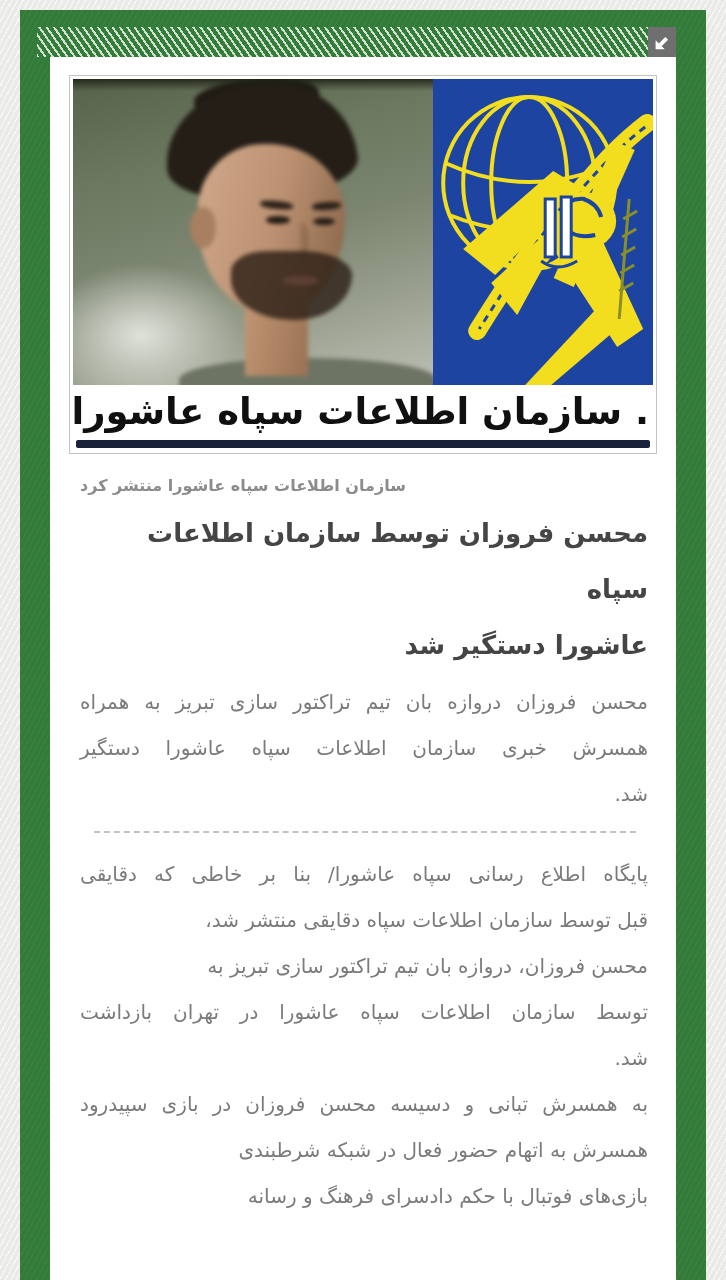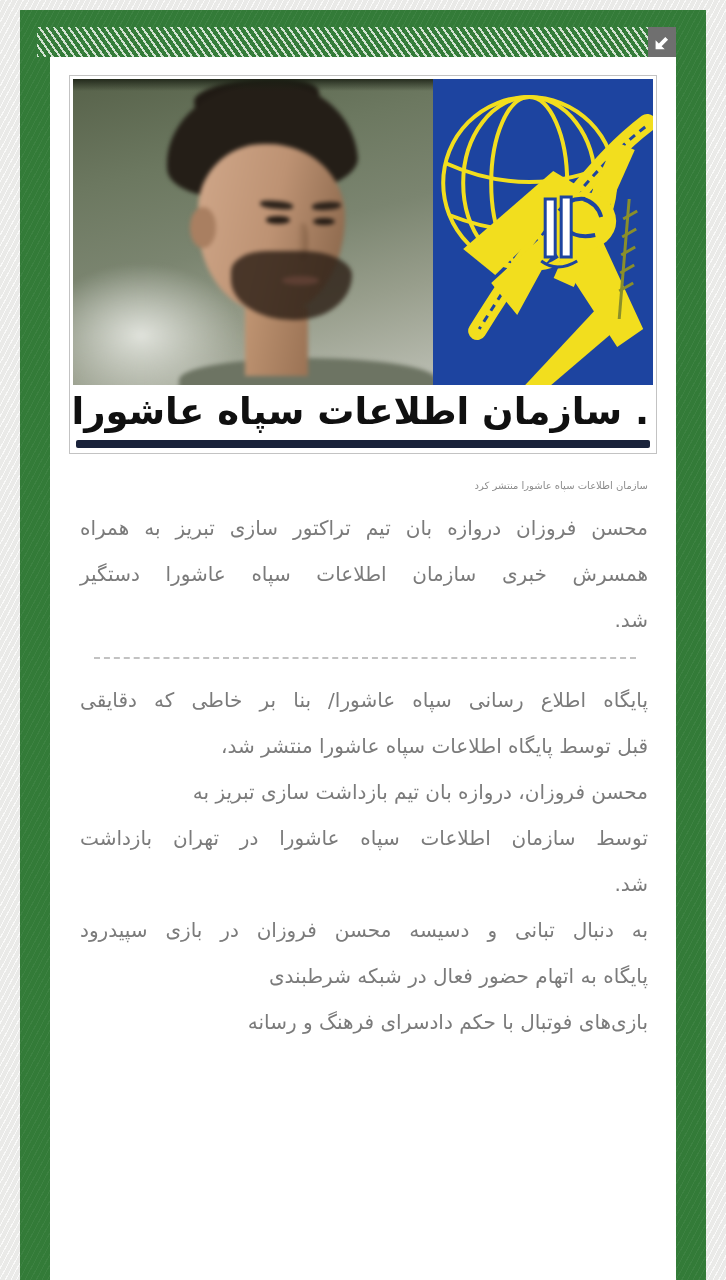--- a/index.html
+++ b/index.html
@@ -90,22 +90,23 @@
     direction:rtl;white-space:nowrap;
     font-weight:bold;font-size:37px;line-height:53px;color:#101010;
     padding:0 4px;letter-spacing:0;
   }
   .banner-bar{height:12px;background:#fff;position:relative;}
   .banner-bar::after{content:"";position:absolute;left:3px;right:3px;top:2px;height:8px;
     background:#19223a;border-radius:2px;}
   
   .article{direction:rtl;padding:0 28px 0 30px;}
   .kicker{
-    margin:20px 0 0 0;color:#8c8c8c;font-size:10px;line-height:23px;
-    text-align:right;
+    margin:20px 0 0 0;color:#8c8c8c;font-size:16px;line-height:23px;
+    text-align:left;
+    font-weight:bold;
   }
   .headline{margin-top:8px;color:#454545;font-weight:bold;
     font-size:26px;line-height:56px;}
   .lead{margin-top:6px;color:#7b7b7b;font-size:20px;line-height:46px;}
   .divider{border:0;border-top:2px dashed #c2c2c2;margin:14px 12px 0 14px;}
   .bodyp{margin-top:18px;color:#7b7b7b;font-size:20px;line-height:46px;}
   .ln{direction:rtl;}
   .ln.r{text-align:right;}
   .ln.j{text-align:justify;text-align-last:justify;}
 </style>
@@ -184,38 +185,40 @@
           </div>
           <div class="banner">. سازمان اطلاعات سپاه عاشورا بازداشت شد</div>
           <div class="banner-bar"></div>
         </div>
       </div>
 
       <div class="article">
         <div class="kicker">سازمان اطلاعات سپاه عاشورا منتشر کرد</div>
 
         <div class="headline">
+          <div class="ln r">محسن فروزان توسط سازمان اطلاعات سپاه</div>
+          <div class="ln r">عاشورا دستگیر شد</div>
         </div>
 
         <div class="lead">
           <div class="ln j">محسن فروزان دروازه بان تیم تراکتور سازی تبریز به همراه</div>
           <div class="ln j">همسرش خبری سازمان اطلاعات سپاه عاشورا دستگیر</div>
           <div class="ln r">شد.</div>
         </div>
 
         <hr class="divider">
 
         <div class="bodyp">
           <div class="ln j">پایگاه اطلاع رسانی سپاه عاشورا/ بنا بر خاطی که دقایقی</div>
-          <div class="ln r">قبل توسط پایگاه اطلاعات سپاه عاشورا منتشر شد،</div>
-          <div class="ln r">محسن فروزان، دروازه بان تیم بازداشت سازی تبریز به</div>
+          <div class="ln r">قبل توسط سازمان اطلاعات سپاه دقایقی منتشر شد،</div>
+          <div class="ln r">محسن فروزان، دروازه بان تیم تراکتور سازی تبریز به</div>
           <div class="ln j">توسط سازمان اطلاعات سپاه عاشورا در تهران بازداشت</div>
           <div class="ln r">شد.</div>
-          <div class="ln j">به دنبال تبانی و دسیسه محسن فروزان در بازی سپیدرود</div>
-          <div class="ln r">پایگاه به اتهام حضور فعال در شبکه شرطبندی</div>
+          <div class="ln j">به همسرش تبانی و دسیسه محسن فروزان در بازی سپیدرود</div>
+          <div class="ln r">همسرش به اتهام حضور فعال در شبکه شرطبندی</div>
           <div class="ln r">بازی‌های فوتبال با حکم دادسرای فرهنگ و رسانه</div>
 
         </div>
       </div>
 
     </div>
   </div>
 </div>
 
 </body></html>

